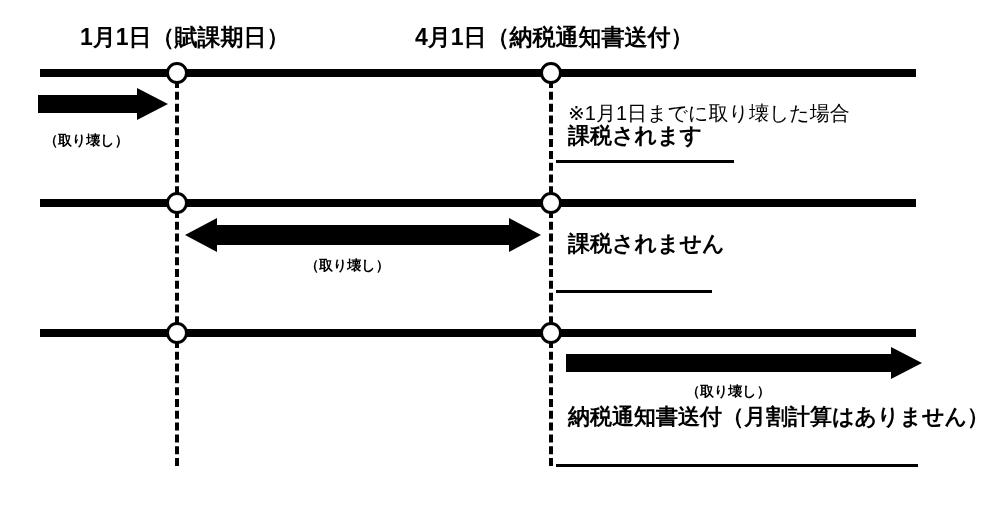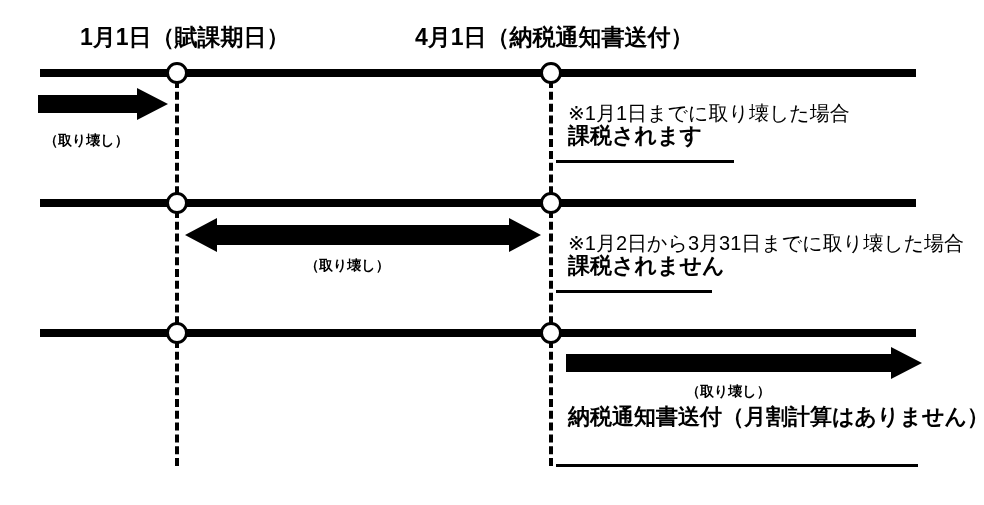--- a/index.html
+++ b/index.html
@@ -160,21 +160,20 @@
   <div id="demolition-caption-2" class="demolition-caption">（取り壊し）</div>
   <div id="demolition-caption-3" class="demolition-caption">（取り壊し）</div>
 
   <div id="note-block-1" class="note-block">
     <span class="note-condition">※1月1日までに取り壊した場合</span>
     <span class="note-result">課税されます</span>
   </div>
   <div id="note-underline-1" class="note-result-underline"></div>
 
   <div id="note-block-2" class="note-block">
-    <span class="note-condition">※1月2日から3月31日までに取り壊した場合</span>
     <span class="note-result">課税されません</span>
   </div>
   <div id="note-underline-2" class="note-result-underline"></div>
 
   <div id="note-block-3" class="note-block">
     <span class="note-result">納税通知書送付（月割計算はありません）</span>
   </div>
   <div id="note-underline-3" class="note-result-underline"></div>
 
 </div>

